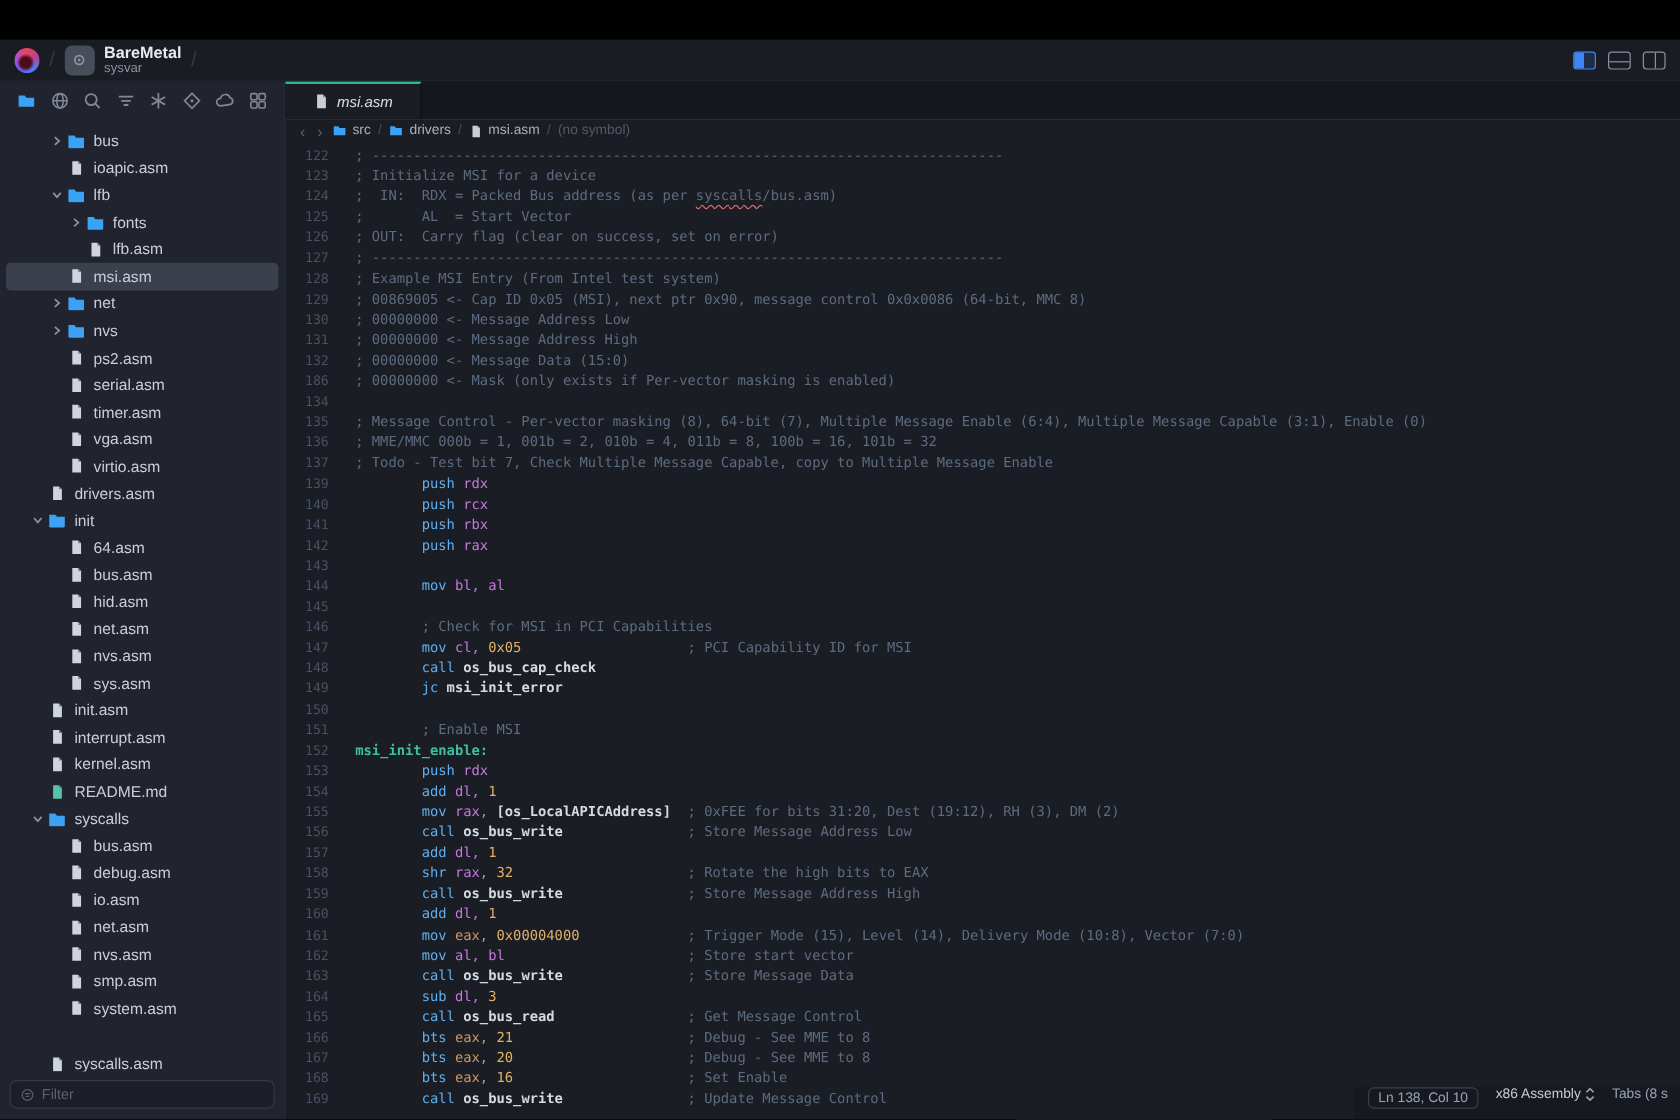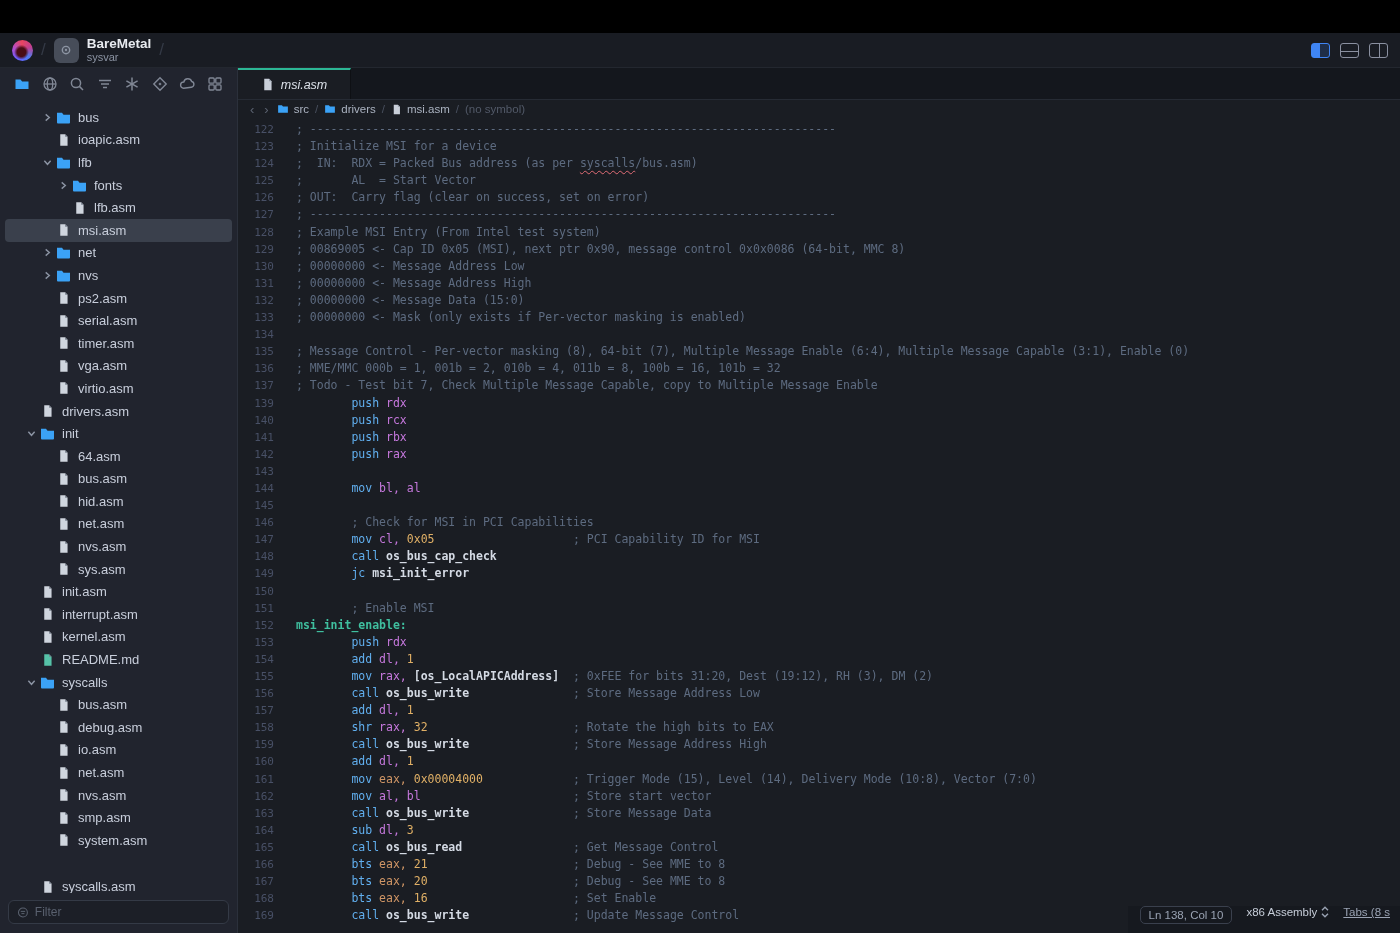--- a/index.html
+++ b/index.html
@@ -64,21 +64,21 @@
   .tk-l { color:var(--c-label,#3fbf9f); font-weight:bold; }
   .tk-i { color:var(--c-ident,#d4dae4); font-weight:bold; }
   .tk-b { color:var(--c-blame,#5b626e); }
   .tk-sq { color:var(--c-comment,#5d6b80); text-decoration:underline wavy var(--c-error,#e06c75) 1px; text-underline-offset:3px; }
   .cursor { display:inline-block; width:2px; height:13px; background:var(--c-cursor,#4f8ef7); vertical-align:-2px; }
 
   
   .statusbar { position:absolute; right:0; bottom:0; height:27px; display:flex; align-items:flex-start; gap:14px; padding:0 10px 0 12px; background:rgba(22,25,31,.92); }
   .lncol { border:1px solid #3a404d; border-radius:5px; padding:2px 8px; color:#9aa3b3; font-size:11.5px; cursor:pointer; }
   .lang { color:#c6cdd8; font-size:11.5px; display:flex; align-items:center; gap:4px; cursor:pointer; }
-  .indent { color:#9aa3b3; font-size:11.5px; white-space:nowrap; cursor:pointer;text-decoration:underline; }
+  .indent { color:#9aa3b3; font-size:11.5px; white-space:nowrap; cursor:pointer; }
 </style>
 </head>
 <body>
 
 <div class="stage">
   <div class="menu-strip"></div>
 
   <div class="titlebar">
     <div class="logo"></div>
     <span class="tb-slash">/</span>
@@ -584,21 +584,21 @@
           <div class="cl"><span class="num">123</span><span><span class="tk-c">; Initialize MSI for a device</span></span></div>
           <div class="cl"><span class="num">124</span><span><span class="tk-c">;  IN:  RDX = Packed Bus address (as per </span><span class="tk-sq">syscalls</span><span class="tk-c">/bus.asm)</span></span></div>
           <div class="cl"><span class="num">125</span><span><span class="tk-c">;       AL  = Start Vector</span></span></div>
           <div class="cl"><span class="num">126</span><span><span class="tk-c">; OUT:  Carry flag (clear on success, set on error)</span></span></div>
           <div class="cl"><span class="num">127</span><span><span class="tk-c">; ----------------------------------------------------------------------------</span></span></div>
           <div class="cl"><span class="num">128</span><span><span class="tk-c">; Example MSI Entry (From Intel test system)</span></span></div>
           <div class="cl"><span class="num">129</span><span><span class="tk-c">; 00869005 &lt;- Cap ID 0x05 (MSI), next ptr 0x90, message control 0x0x0086 (64-bit, MMC 8)</span></span></div>
           <div class="cl"><span class="num">130</span><span><span class="tk-c">; 00000000 &lt;- Message Address Low</span></span></div>
           <div class="cl"><span class="num">131</span><span><span class="tk-c">; 00000000 &lt;- Message Address High</span></span></div>
           <div class="cl"><span class="num">132</span><span><span class="tk-c">; 00000000 &lt;- Message Data (15:0)</span></span></div>
-          <div class="cl"><span class="num">133</span><span><span class="tk-c">; 00000000 &lt;- Mask (only exists if Per-vector masking is enabled)</span></span></div>
+          <div class="cl"><span class="num">186</span><span><span class="tk-c">; 00000000 &lt;- Mask (only exists if Per-vector masking is enabled)</span></span></div>
           <div class="cl"><span class="num">134</span></div>
           <div class="cl"><span class="num">135</span><span><span class="tk-c">; Message Control - Per-vector masking (8), 64-bit (7), Multiple Message Enable (6:4), Multiple Message Capable (3:1), Enable (0)</span></span></div>
           <div class="cl"><span class="num">136</span><span><span class="tk-c">; MME/MMC 000b = 1, 001b = 2, 010b = 4, 011b = 8, 100b = 16, 101b = 32</span></span></div>
           <div class="cl"><span class="num">137</span><span><span class="tk-c">; Todo - Test bit 7, Check Multiple Message Capable, copy to Multiple Message Enable</span></span></div>
           <div class="cl"><span class="num">139</span><span><span class="tk-k">        push </span><span class="tk-r">rdx</span></span></div>
           <div class="cl"><span class="num">140</span><span><span class="tk-k">        push </span><span class="tk-r">rcx</span></span></div>
           <div class="cl"><span class="num">141</span><span><span class="tk-k">        push </span><span class="tk-r">rbx</span></span></div>
           <div class="cl"><span class="num">142</span><span><span class="tk-k">        push </span><span class="tk-r">rax</span></span></div>
           <div class="cl"><span class="num">143</span><span></span></div>
           <div class="cl"><span class="num">144</span><span><span class="tk-k">        mov </span><span class="tk-r">bl, al</span></span></div>

